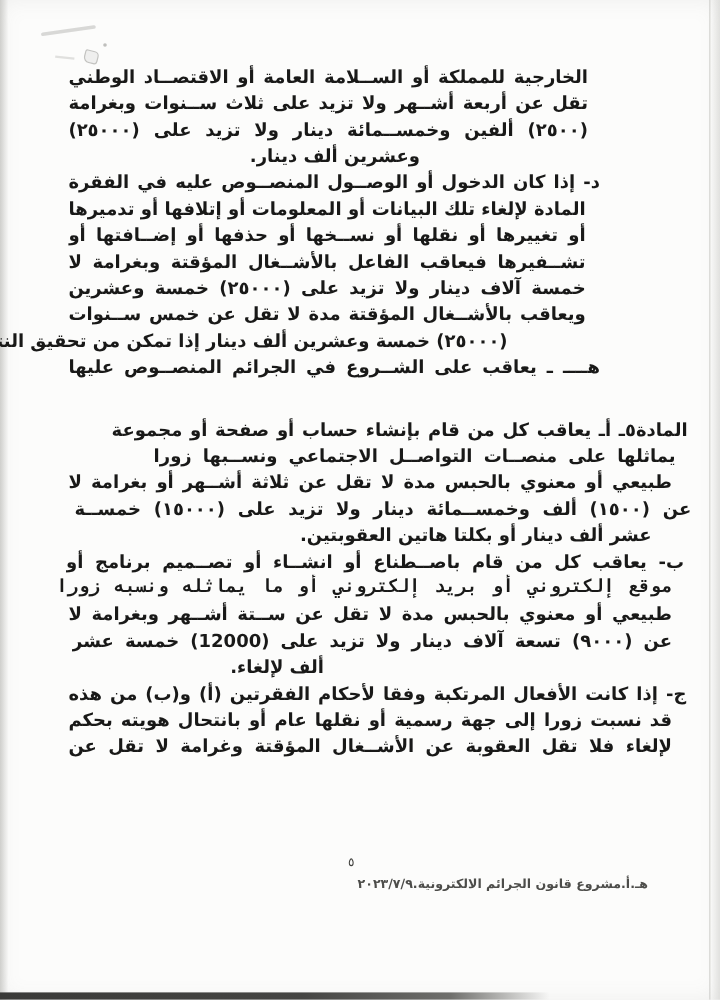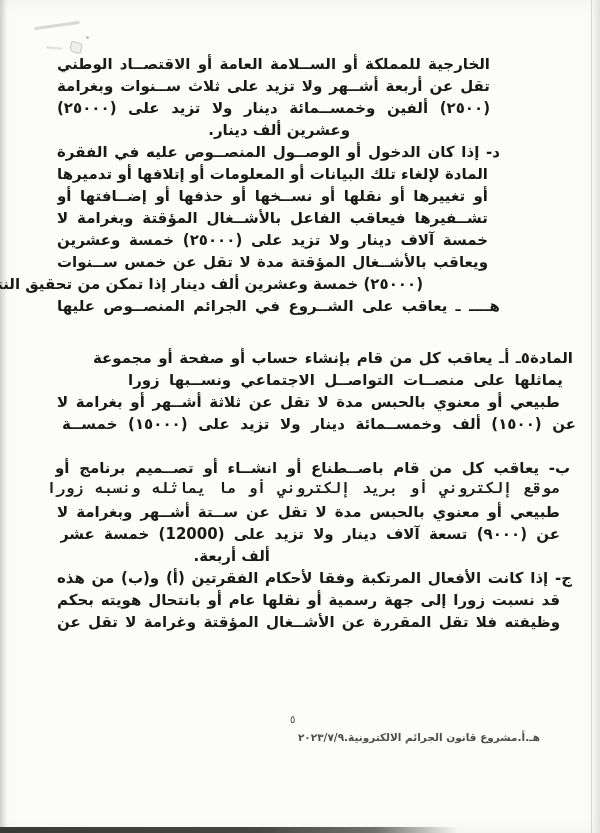--- a/index.html
+++ b/index.html
@@ -73,28 +73,29 @@
   <div class="ln j" style="top:229px;right:112px;left:57px;">خمسة آلاف دينار ولا تزيد على (٢٥٠٠٠) خمسة وعشرين ألف دينار،</div>
   <div class="ln j" style="top:251px;right:112px;left:57px;">ويعاقب بالأشــغال المؤقتة مدة لا تقل عن خمس ســنوات وبغرامة</div>
   <div class="ln" style="top:273px;right:177px;">(٢٥٠٠٠) خمسة وعشرين ألف دينار إذا تمكن من تحقيق النتيجة.</div>
 
   <div class="ln j" style="top:295px;right:100px;left:57px;">هــــ ـ يعاقب على الشــروع في الجرائم المنصــوص عليها في هذه المادة</div>
 
   <div class="ln j" style="top:347px;right:27px;left:93px;">المادة٥ـ أـ يعاقب كل من قام بإنشاء حساب أو صفحة أو مجموعة أو قناة أو ما</div>
   <div class="ln j" style="top:369px;right:37px;left:128px;">يماثلها على منصــات التواصــل الاجتماعي ونســبها زورا إلى شــخص</div>
   <div class="ln j" style="top:391px;right:40px;left:57px;">طبيعي أو معنوي بالحبس مدة لا تقل عن ثلاثة أشــهر أو بغرامة لا تقل</div>
   <div class="ln j" style="top:413px;right:24px;left:62px;">عن (١٥٠٠) ألف وخمســمائة دينار ولا تزيد على (١٥٠٠٠) خمســة</div>
+  <div class="ln" style="top:435px;right:57px;">عشر ألف دينار أو بكلتا هاتين العقوبتين.</div>
 
   <div class="ln j" style="top:457px;right:30px;left:55px;">ب- يعاقب كل من قام باصــطناع أو انشــاء أو تصــميم برنامج أو تطبيق أو</div>
   <div class="ln j" style="top:479px;right:40px;left:47px;font-family:Liberation Mono, monospace;">موقع إلكتروني أو بريد إلكتروني أو ما يماثله ونسبه زورا إلى شخص</div>
   <div class="ln j" style="top:501px;right:40px;left:57px;">طبيعي أو معنوي بالحبس مدة لا تقل عن ســتة أشــهر وبغرامة لا تقل</div>
   <div class="ln j" style="top:523px;right:40px;left:60px;">عن (٩٠٠٠) تسعة آلاف دينار ولا تزيد على (12000) خمسة عشر</div>
-  <div class="ln" style="top:545px;right:330px;">ألف أربعة.</div>
+  <div class="ln" style="top:545px;right:330px;">ألف لإلغاء.</div>
 
   <div class="ln j" style="top:567px;right:28px;left:57px;">ج- إذا كانت الأفعال المرتكبة وفقا لأحكام الفقرتين (أ) و(ب) من هذه المادة</div>
   <div class="ln j" style="top:589px;right:40px;left:57px;">قد نسبت زورا إلى جهة رسمية أو نقلها عام أو بانتحال هويته بحكم</div>
-  <div class="ln j" style="top:611px;right:40px;left:57px;">وظيفته فلا تقل المقررة عن الأشــغال المؤقتة وغرامة لا تقل عن</div>
+  <div class="ln j" style="top:611px;right:40px;left:57px;">لإلغاء فلا تقل العقوبة عن الأشــغال المؤقتة وغرامة لا تقل عن</div>
 
   <div class="page-num">٥</div>
   <div class="footer-note">هـ.أ.مشروع قانون الجرائم الالكترونية.٢٠٢٣/٧/٩</div>
 
   <div class="bottom-strip"></div>
 </div>
 
 </body></html>

